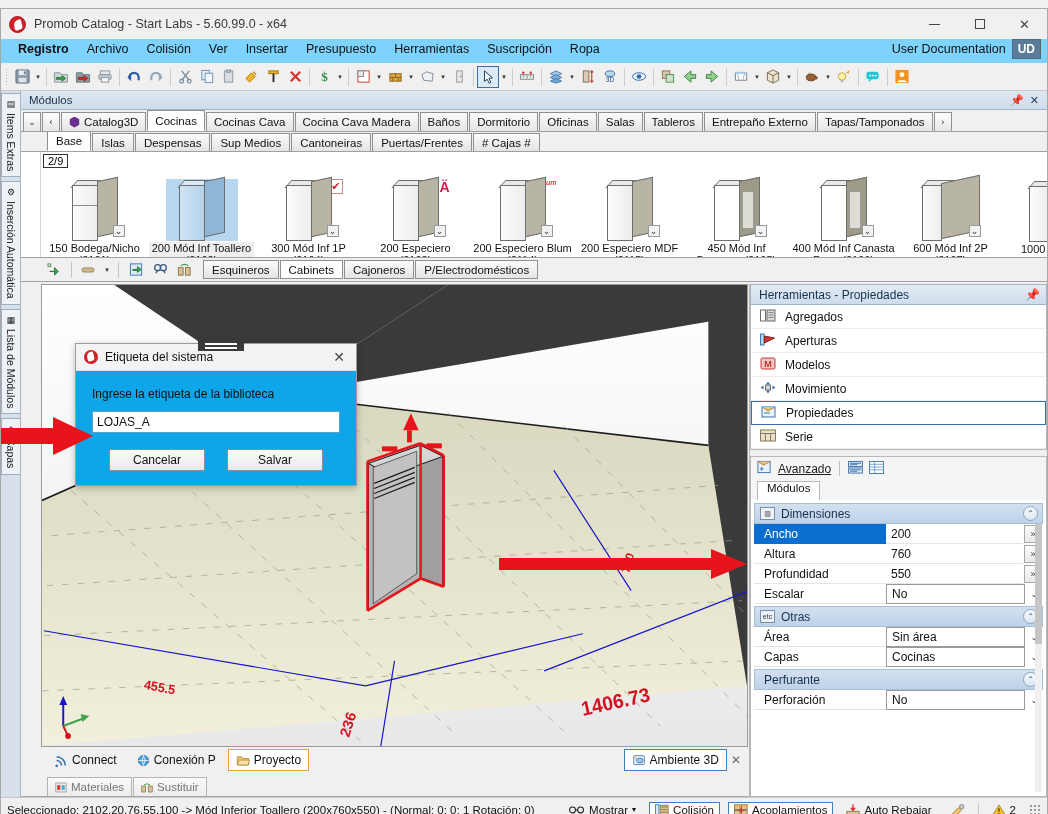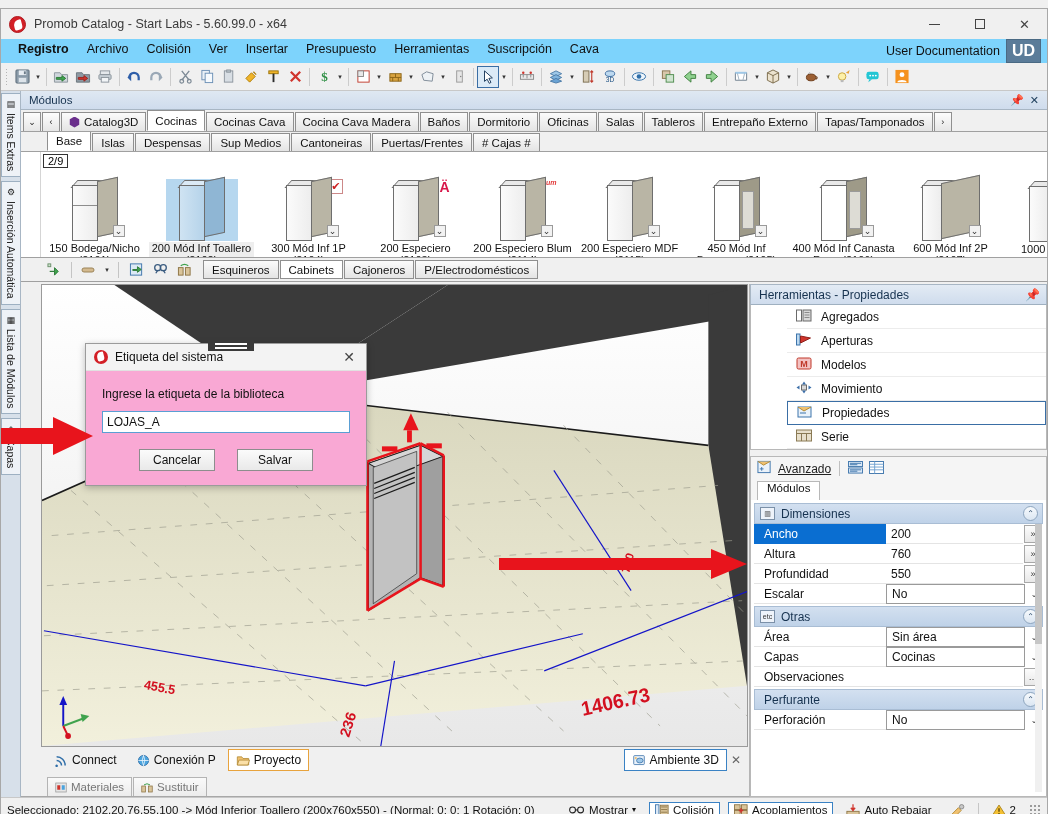--- a/index.html
+++ b/index.html
@@ -62,21 +62,21 @@
   .menu-item {
     padding: 3px 9px; font-size: 12.5px; color: #111; cursor: default;
   }
   .menu-item.bold { font-weight: bold; }
   .userdoc {
     margin-left: auto; display: flex; align-items: center; gap: 6px;
     padding-right: 6px;
   }
   .userdoc-label { font-size: 12.5px; color: #111; }
   .userdoc-badge {
-    background: #5b7c99; color: #fff; font-size: 16px; font-weight: 600;
+    background: #5b7c99; color: #fff; font-size: 12px; font-weight: 600;
     padding: 2px 5px; border: 1px solid #4a6a84;
   }
 
   
   .toolbar {
     height: 28px; min-height: 28px;
     background: #f0f0f0;
     display: flex; align-items: center;
     border-bottom: 1px solid #c8c8c8;
     padding-left: 2px; overflow: hidden;
@@ -254,22 +254,22 @@
   .viewport-col { flex: 1; display: flex; flex-direction: column; min-width: 0; }
   .viewport {
     flex: 1; position: relative; overflow: hidden;
     background: #fff;
     border: 1px solid #9a9a9a;
     margin: 2px 1px 0 20px;
   }
 
   
   .dialog {
-    position: absolute; left: 43px; top: 58px;
-    width: 282px; background: #f9a8d4;
+    position: absolute; left: 33px; top: 58px;
+    width: 282px; background: #0ea5e9;
     border: 1px solid #9b9b9b;
     box-shadow: 0 2px 7px rgba(0,0,0,.25);
     z-index: 40;
   }
   .dlg-title {
     height: 27px; background: #f3f3f3;
     border-bottom: 1px solid #e1e1e1;
     display: flex; align-items: center; padding: 0 6px 0 8px;
   }
   .dlg-logo {
@@ -286,21 +286,21 @@
   .dlg-body { padding: 16px 16px 14px 16px; }
   .dlg-prompt { font-size: 12px; color: #111; margin-bottom: 10px; }
   .dlg-input {
     width: 100%; height: 22px;
     border: 1px solid #5a9fd4; background: #fff;
     font-family: "Liberation Sans", sans-serif; font-size: 12px;
     padding: 0 4px; color: #111; outline: none;
   }
   .dlg-btns { display: flex; justify-content: center; gap: 22px; margin-top: 16px; }
   .dlg-btn {
-    width: 76px; height: 22px; font-size: 12px;
+    width: 96px; height: 22px; font-size: 12px;
     background: linear-gradient(#fbfbfb, #e9e9e9);
     border: 1px solid #8d8d8d; color: #111;
     display:flex; align-items:center; justify-content:center;
   }
   .dlg-drag {
     position: absolute; left: 122px; top: -4px;
     width: 46px; height: 11px; background: #3a3a3a;
   }
   .dlg-drag::before, .dlg-drag::after {
     content:""; position:absolute; left:7px; width:32px; height:1.5px; background:#fff;
@@ -350,21 +350,21 @@
   }
   .props-title {
     height: 21px; min-height:21px;
     background: linear-gradient(#e3ebf4, #cfdced);
     border: 1px solid #a8b6c4; border-bottom: 1px solid #9fb0c0;
     display: flex; align-items: center; padding: 0 6px 0 8px;
     font-size: 12px; color: #16324f;
   }
   .pin-icon { margin-left:auto; font-size: 12px; color:#22425f; }
 
-  .props-list { background:#fff; border:1px solid #b8b8b8; border-top:none;padding-left:36px; }
+  .props-list { background:#fff; border:1px solid #b8b8b8; border-top:none; }
   .prop-row {
     height: 24px; display: flex; align-items: center; gap: 8px;
     padding-left: 8px; font-size: 12px; color: #111;
     border-bottom: 1px solid #ececec;
   }
   .prop-row.selected { border: 1px solid #3a6ea5; background:#fff; }
   .prop-ico { width: 18px; text-align:center; font-size: 12px; }
 
   .adv-bar {
     margin-top: 6px;
@@ -473,21 +473,21 @@
 
   <div class="menubar">
     <div class="menu-item bold">Registro</div>
     <div class="menu-item">Archivo</div>
     <div class="menu-item">Colisión</div>
     <div class="menu-item">Ver</div>
     <div class="menu-item">Insertar</div>
     <div class="menu-item">Presupuesto</div>
     <div class="menu-item">Herramientas</div>
     <div class="menu-item">Suscripción</div>
-    <div class="menu-item">Cava</div>
+    <div class="menu-item">Ropa</div>
     <div class="userdoc">
       <span class="userdoc-label">User Documentation</span>
       <span class="userdoc-badge">UD</span>
     </div>
   </div>
 
   <div class="toolbar">
     <div class="tb-grip"></div>
     <div class="tb-btn">
       <svg width="15" height="15" viewBox="0 0 16 16">
@@ -1292,25 +1292,20 @@
 
               <div class="gr-row">
                 <div class="gr-name">Área</div>
                 <div class="gr-val boxed">Sin área</div>
                 <div class="gr-caret">⌄</div>
               </div>
               <div class="gr-row">
                 <div class="gr-name">Capas</div>
                 <div class="gr-val boxed">Cocinas</div>
                 <div class="gr-caret">⌄</div>
-              </div>
-              <div class="gr-row">
-                <div class="gr-name">Observaciones</div>
-                <div class="gr-val"></div>
-                <div class="gr-btn">…</div>
               </div>
 
               <div class="grp-header" style="margin-top:2px;">
                 <span style="margin-left:4px;">Perfurante</span>
                 <span class="grp-collapse">⌃</span>
               </div>
 
               <div class="gr-row">
                 <div class="gr-name">Perforación</div>
                 <div class="gr-val boxed">No</div>

